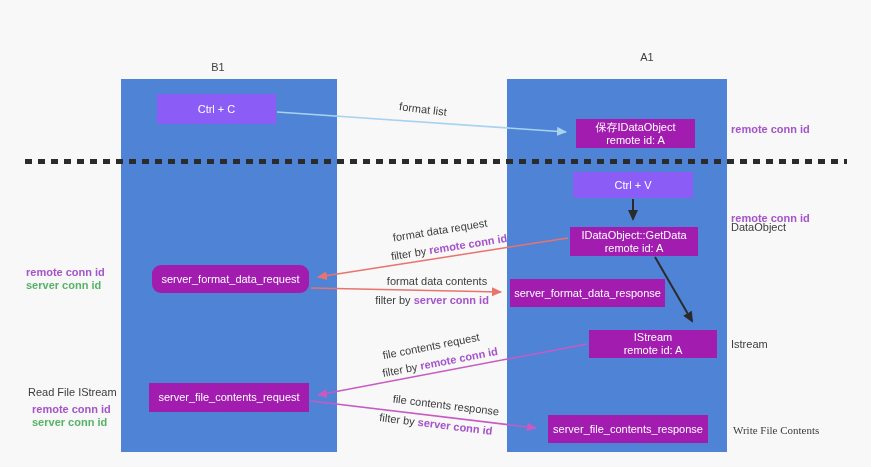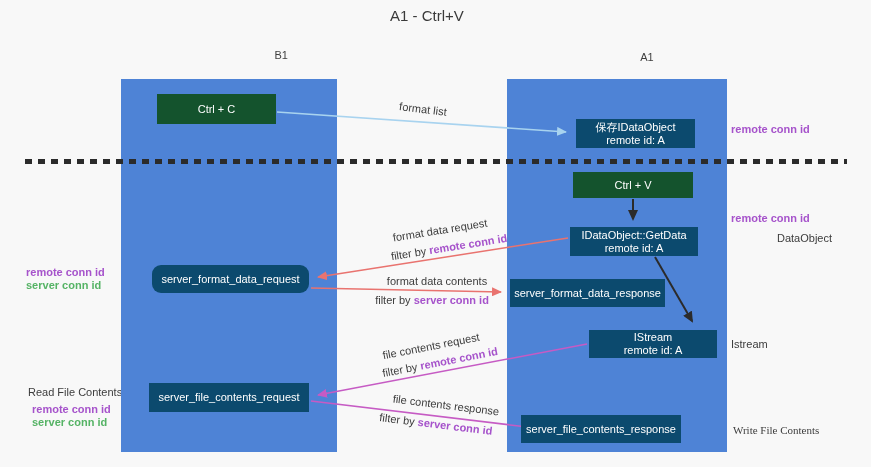--- a/index.html
+++ b/index.html
@@ -19,42 +19,41 @@
   }
   .column { background:#4e83d6; }
   .dashed {
     background:repeating-linear-gradient(90deg,#2b2b2b 0 7px,transparent 7px 13px);
   }
   .box {
     display:flex; flex-direction:column; align-items:center; justify-content:center;
     color:#ffffff; font-size:11px; line-height:13px; text-align:center;
     box-sizing:border-box;
   }
-  .green { background:#14532d; }
-  .orange { background:#0c4a6e; }
+  .green { background:#8b5cf6; }
+  .orange { background:#a21caf; }
   .albl {
     position:absolute; font-size:11px; white-space:nowrap; color:#3c3c3c;
     transform-origin:center;
   }
   .side {
     position:absolute; font-size:11px; line-height:13px; white-space:nowrap;
   }
   .purple { color:#a653cb; font-weight:bold; }
   .greentxt { color:#55b365; font-weight:bold; }
   svg.arrows { position:absolute; left:0; top:0; z-index:3; pointer-events:none; }
   .layer1 { z-index:1; } .layer2 { z-index:2; } .layer4 { z-index:4; } .layer5 { z-index:5; }
 </style>
 </head>
 <body>
 
 <div class="abs title">
-  <div>A1 - Ctrl+V</div>
 </div>
 
-<div class="abs col-header" style="left:148px; top:49px; width:140px;text-align:right;">
+<div class="abs col-header" style="left:148px; top:61px; width:140px;">
   <div>B1</div>
 </div>
 <div class="abs col-header" style="left:577px; top:51px; width:140px;">
   <div>A1</div>
 </div>
 
 <div class="abs column layer1" style="left:121px; top:79px; width:216px; height:373px;"></div>
 <div class="abs column layer1" style="left:507px; top:79px; width:220px; height:373px;"></div>
 
 <div class="abs dashed layer2" style="left:25px; top:159px; width:822px; height:5px;"></div>
@@ -103,21 +102,21 @@
 <div class="abs box orange layer4" style="left:510px; top:279px; width:155px; height:28px;">
   <div>server_format_data_response</div>
 </div>
 <div class="abs box orange layer4" style="left:589px; top:330px; width:128px; height:28px;">
   <div>IStream</div>
   <div>remote id: A</div>
 </div>
 <div class="abs box orange layer4" style="left:149px; top:383px; width:160px; height:29px;">
   <div>server_file_contents_request</div>
 </div>
-<div class="abs box orange layer4" style="left:521px; top:415px; width:160px; height:28px;">
+<div class="abs box orange layer4" style="left:548px; top:415px; width:160px; height:28px;">
   <div>server_file_contents_response</div>
 </div>
 
 <div class="albl layer5" style="left:423px; top:109px; transform:translate(-50%,-50%) rotate(7deg);">format list</div>
 
 <div class="albl layer5" style="left:440px; top:230px; transform:translate(-50%,-50%) rotate(-9deg);">format data request</div>
 <div class="albl layer5" style="left:449px; top:247px; transform:translate(-50%,-50%) rotate(-9deg);">
   <span>filter by </span><span class="purple">remote conn id</span>
 </div>
 
@@ -131,25 +130,25 @@
   <span>filter by </span><span class="purple">remote conn id</span>
 </div>
 
 <div class="albl layer5" style="left:446px; top:405px; transform:translate(-50%,-50%) rotate(7deg);">file contents response</div>
 <div class="albl layer5" style="left:436px; top:424px; transform:translate(-50%,-50%) rotate(7deg);">
   <span>filter by </span><span class="purple">server conn id</span>
 </div>
 
 <div class="side purple" style="left:731px; top:123px;">remote conn id</div>
 <div class="side purple" style="left:731px; top:212px;">remote conn id</div>
-<div class="side" style="left:731px; top:232px;margin-left:46px;">DataObject</div>
+<div class="side" style="left:731px; top:221px;">DataObject</div>
 <div class="side" style="left:731px; top:338px;">Istream</div>
 <div class="side" style="left:733px; top:424px;font-family:Liberation Serif, serif;">Write File Contents</div>
 
 <div class="side" style="left:26px; top:266px;">
   <div class="purple">remote conn id</div>
   <div class="greentxt">server conn id</div>
 </div>
-<div class="side" style="left:28px; top:386px;">Read File Contents</div>
+<div class="side" style="left:28px; top:386px;">Read File IStream</div>
 <div class="side" style="left:32px; top:403px;">
   <div class="purple">remote conn id</div>
   <div class="greentxt">server conn id</div>
 </div>
 
 </body></html>

